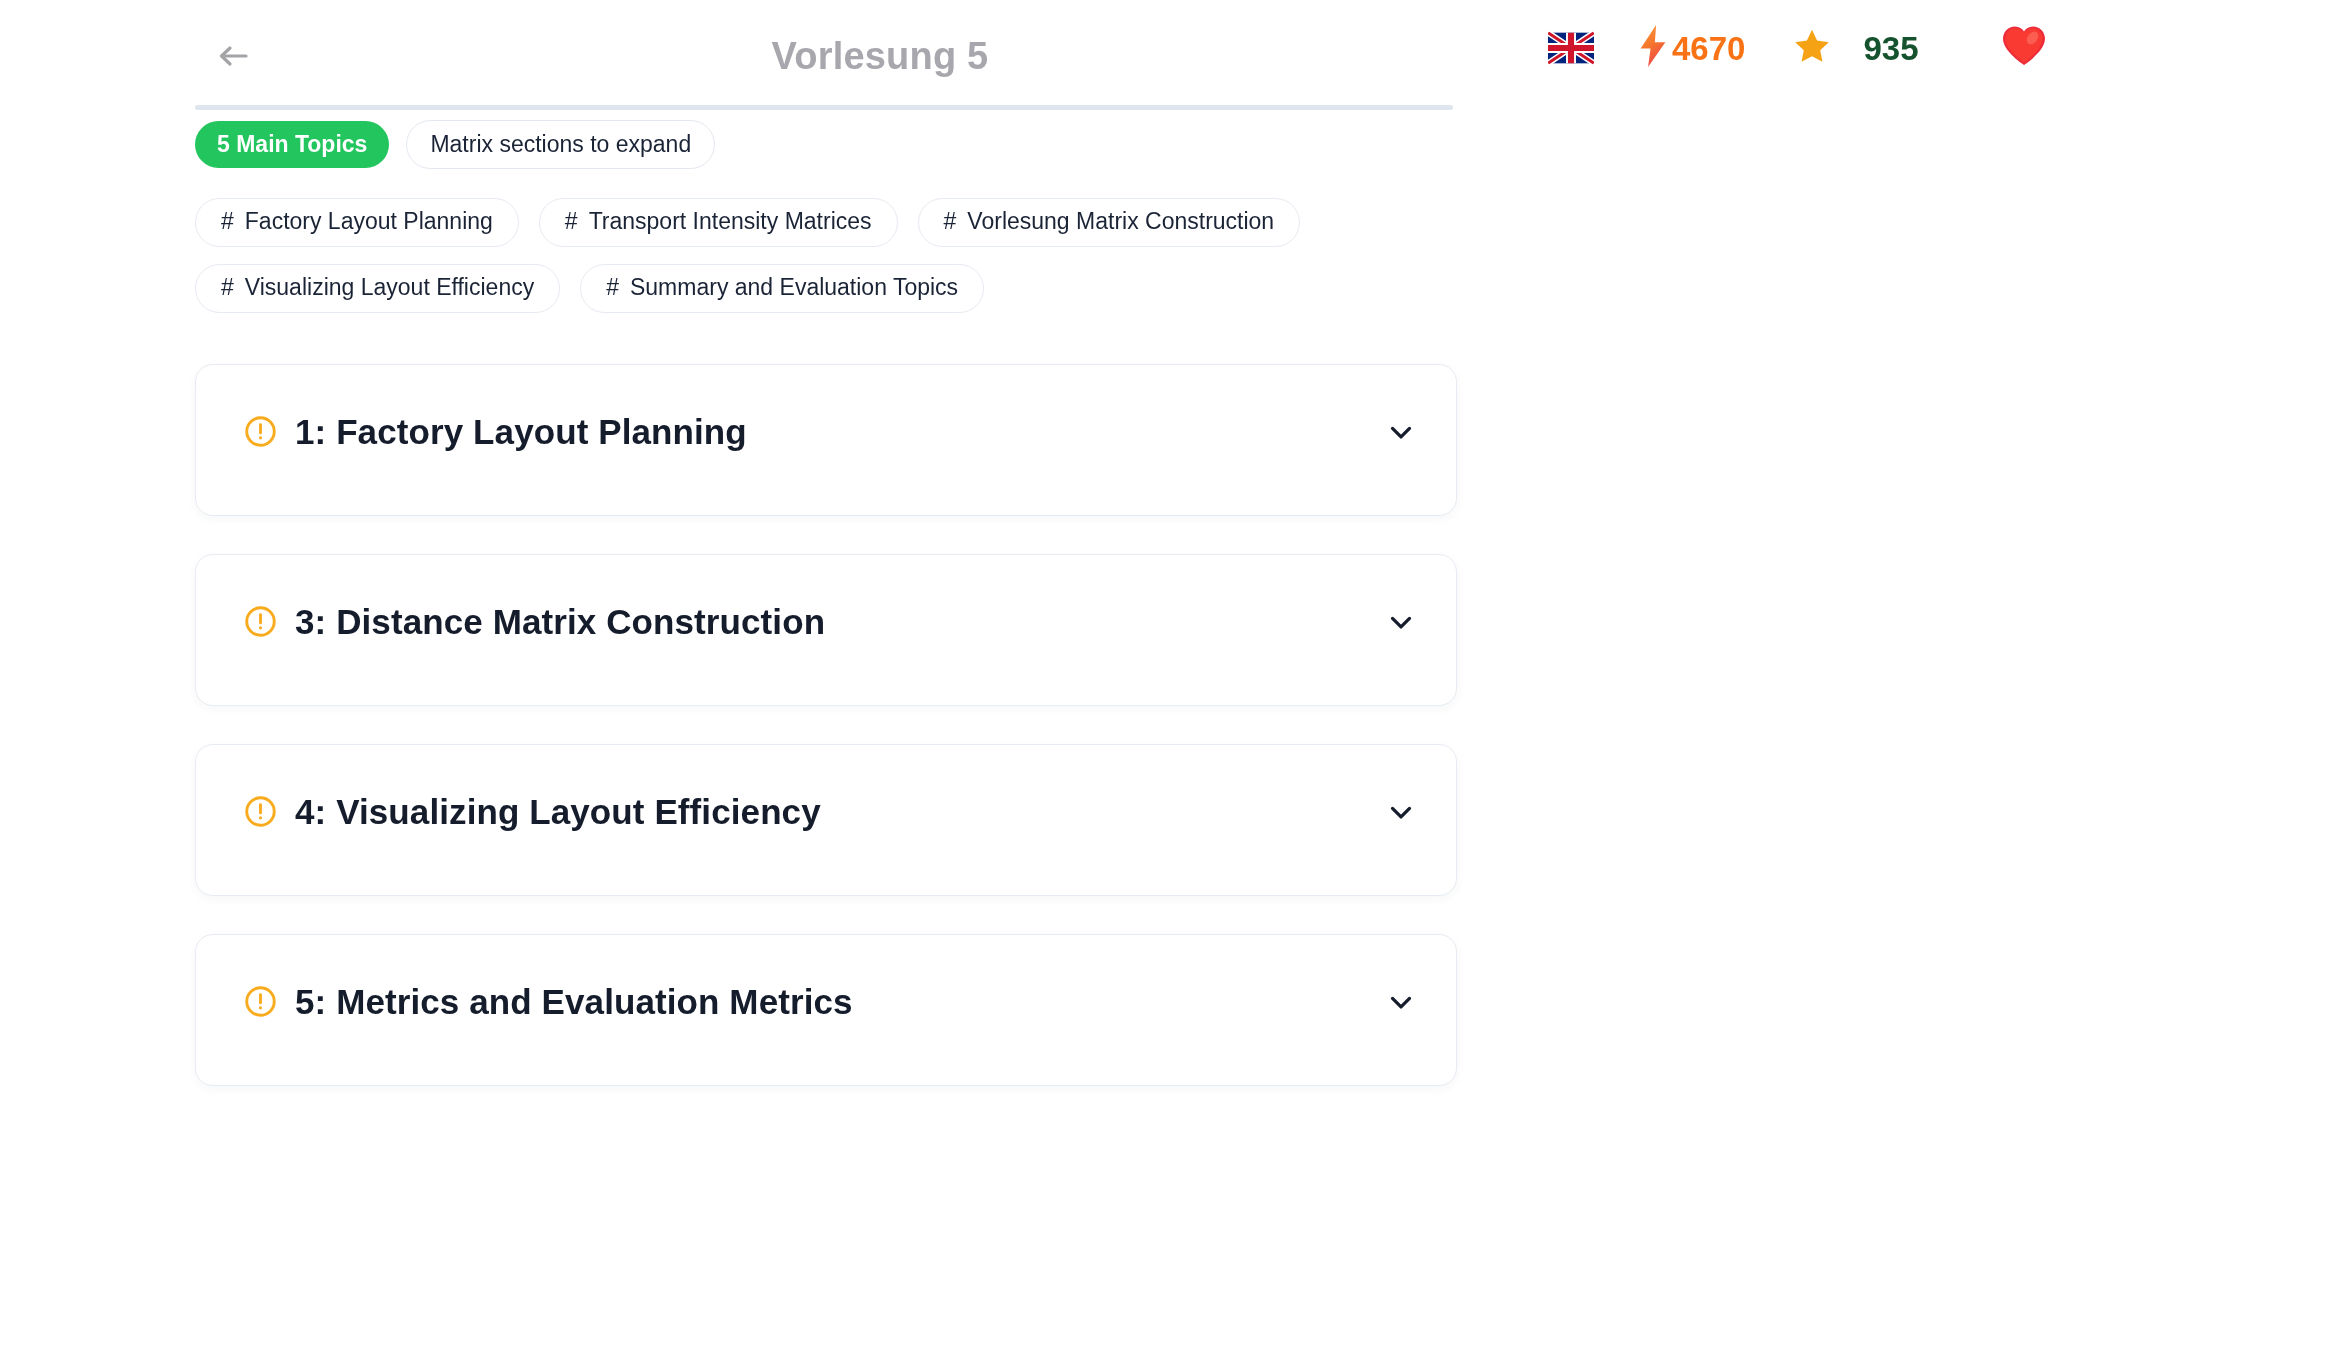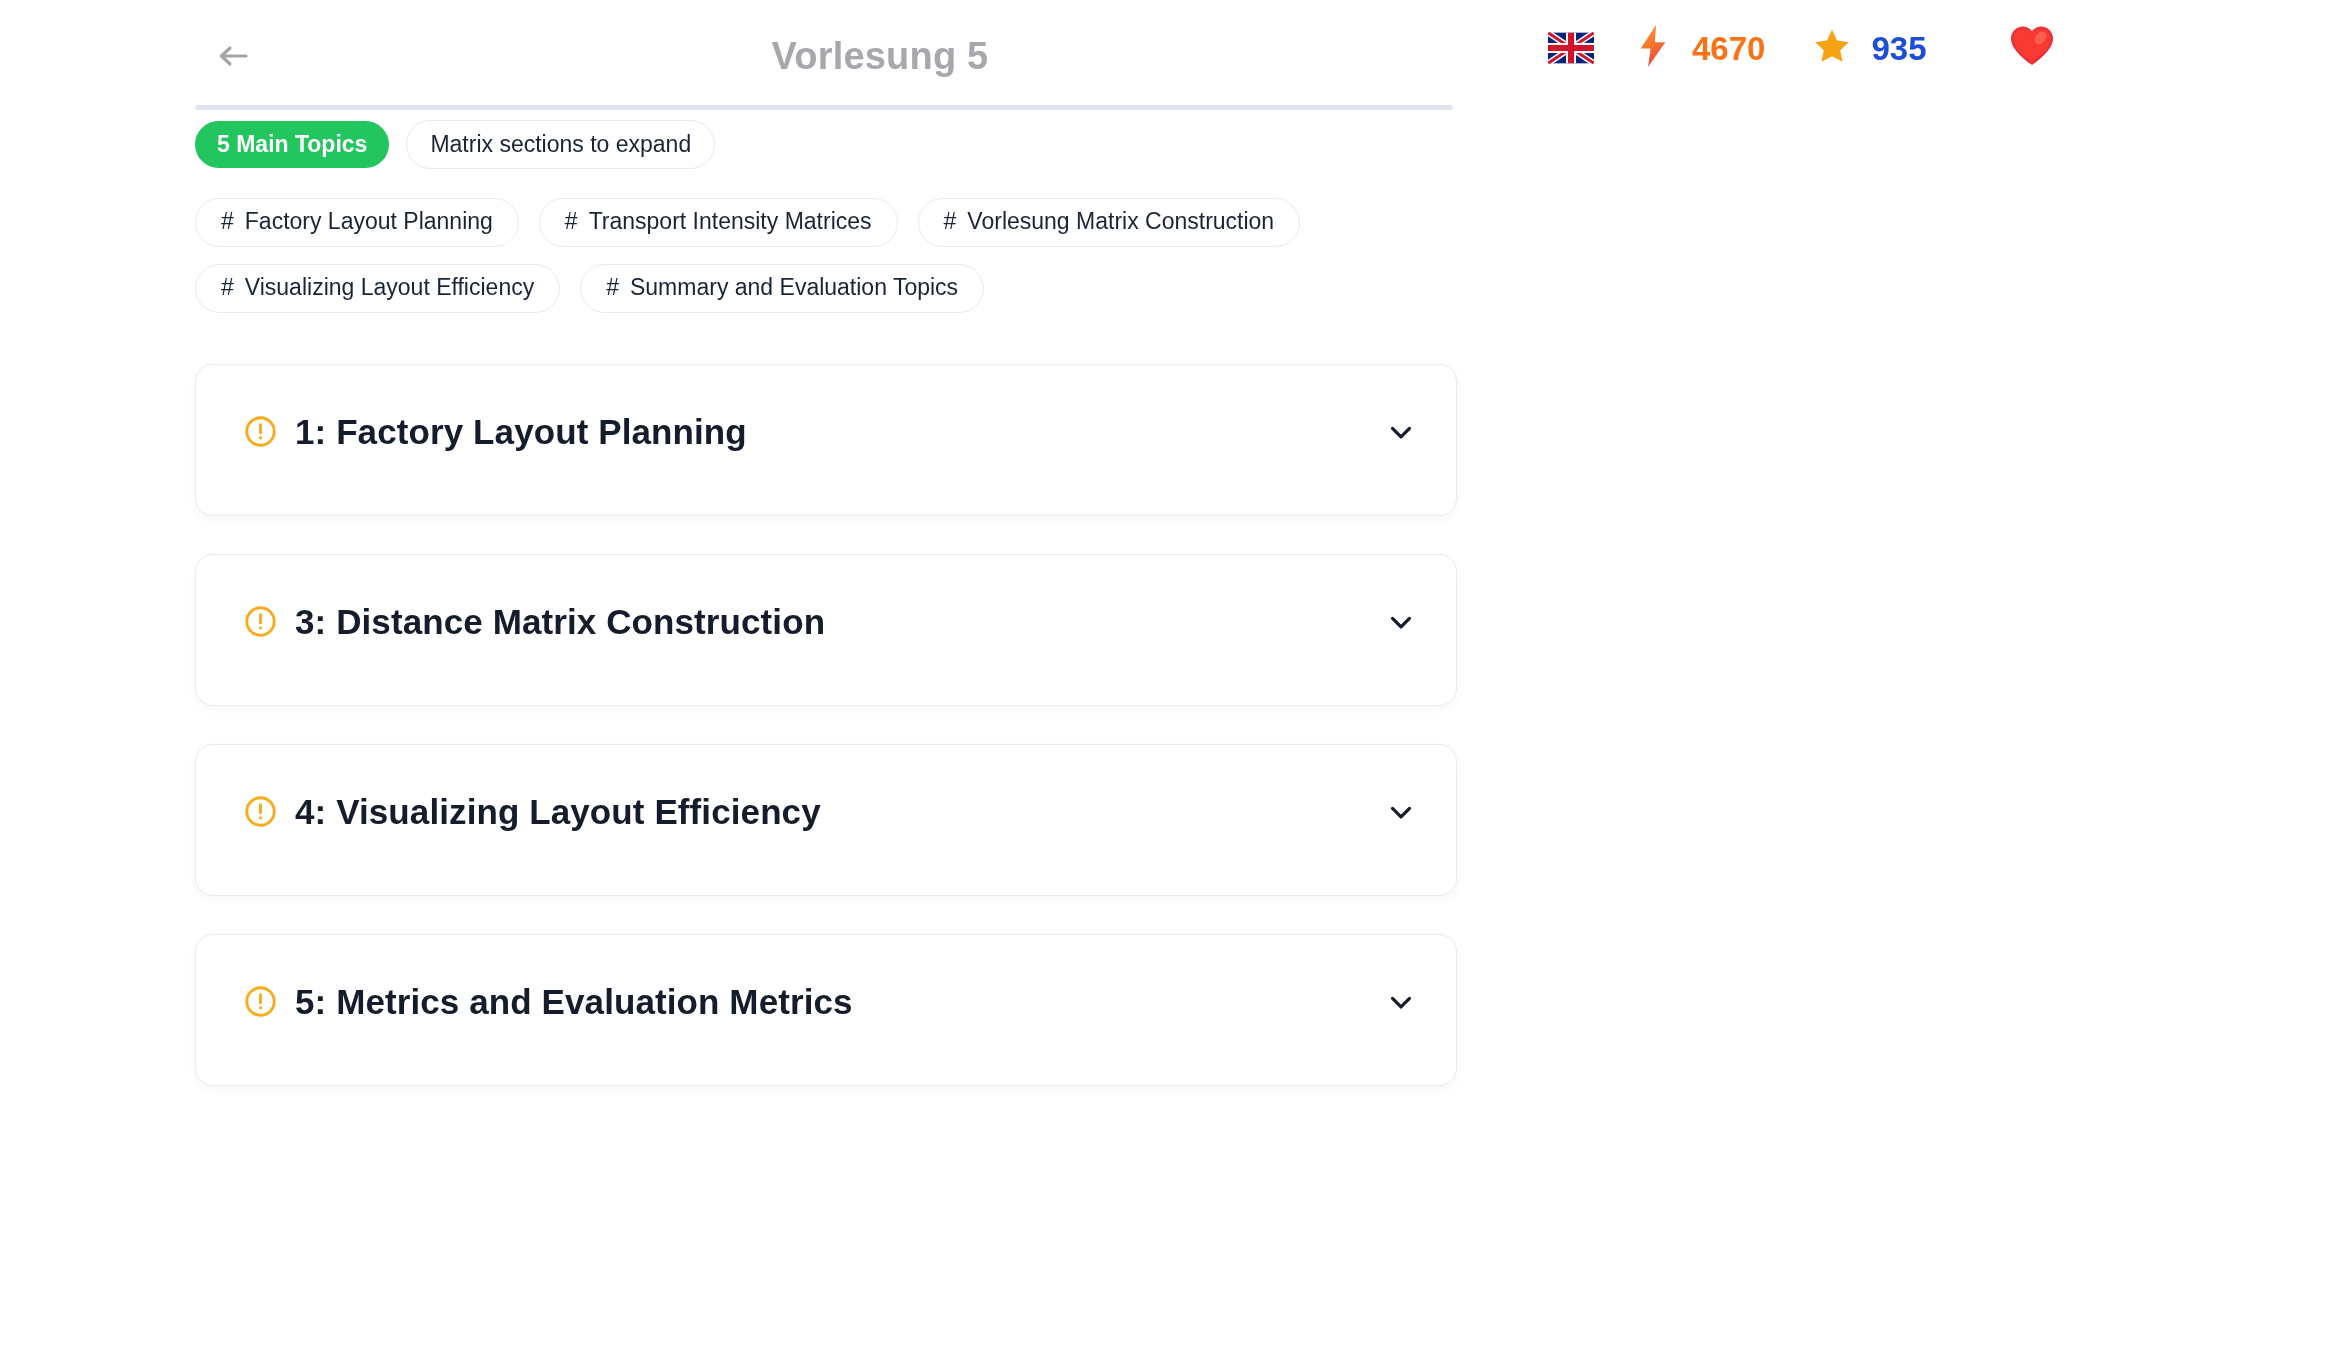--- a/index.html
+++ b/index.html
@@ -95,22 +95,22 @@
   .bolt-gap  { margin-left: 44px; }
   .star-gap  { margin-left: 48px; }
   .heart-gap { margin-left: 82px; }
 
   .stat-value {
     font-size: 33px;
     font-weight: 700;
     line-height: 1;
     white-space: nowrap;
   }
-  .bolt-value { color: #f97316; margin-left: 24px; }
-  .star-value { color: #1d4ed8; margin-left: 20px; }
+  .bolt-value { color: #f97316; margin-left: 4px; }
+  .star-value { color: #14532d; margin-left: 32px; }
 
   
   .content {
     position: absolute;
     left: 195px;
     top: 120px;
     width: 1262px;
   }
 
   .pill-row {

